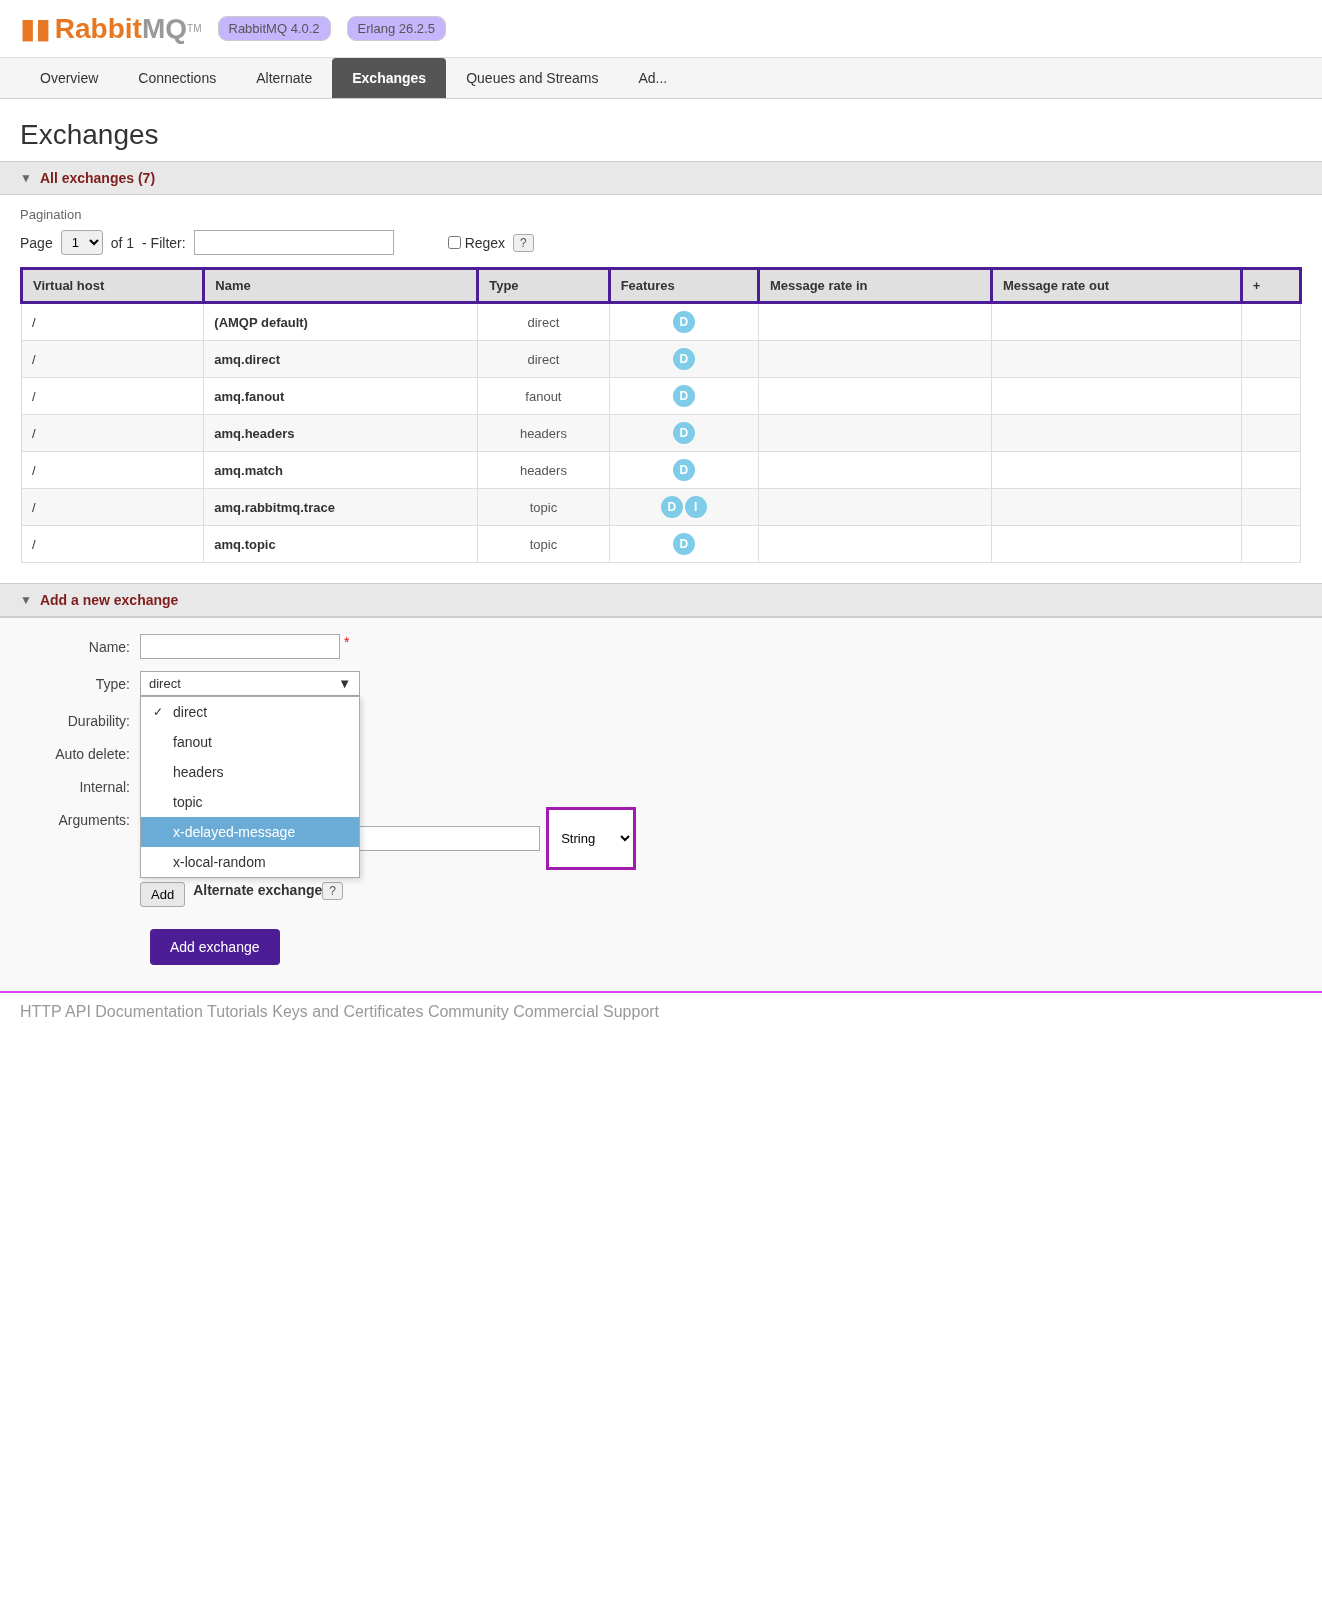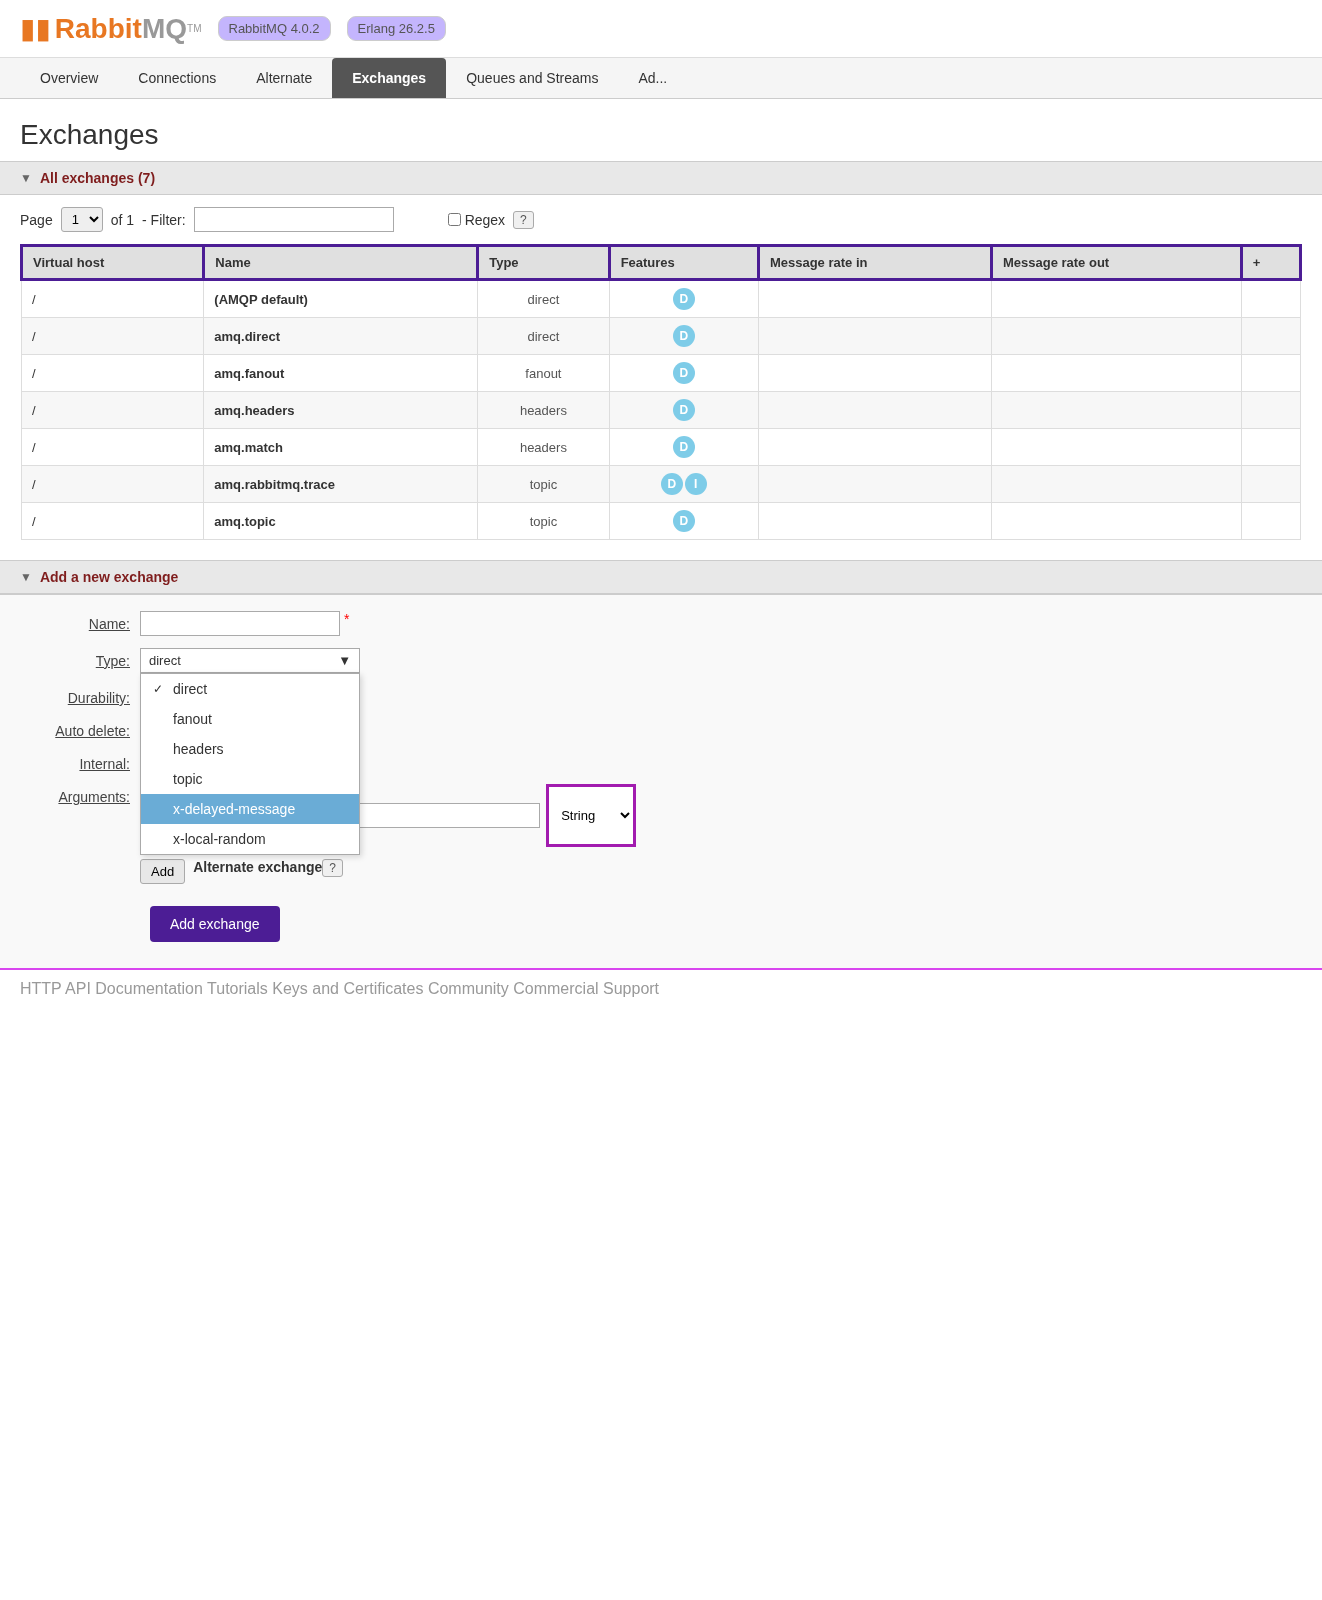--- a/index.html
+++ b/index.html
@@ -44,21 +44,21 @@
     tr:nth-child(even) td { background: #f7f7f7; }
     tr:nth-child(odd) td { background: #fff; }
     .name-col { font-weight: bold; }
     .type-col { color: #555; }
     .feature-badge { display: inline-flex; align-items: center; justify-content: center; width: 22px; height: 22px; border-radius: 50%; background: #7ecce8; color: #fff; font-size: 12px; font-weight: bold; margin: 0 1px; }
     .plus-col { color: #888; }
 
     
     .add-exchange-section { padding: 16px 20px; background: #f9f9f9; border-top: 1px solid #ccc; }
     .form-row { display: flex; align-items: flex-start; margin-bottom: 12px; }
-    .form-label { text-align: right; width: 120px; min-width: 120px; padding-right: 10px; padding-top: 5px; font-size: 14px; color: #444; text-decoration: underline; }
+    .form-label { text-align: right; width: 120px; min-width: 120px; padding-right: 10px; padding-top: 5px; font-size: 14px; color: #444; }
     .form-control { border: 1px solid #aaa; padding: 4px 8px; font-size: 13px; width: 200px; }
     .required-star { color: red; margin-left: 4px; }
 
     
     .dropdown-container { position: relative; width: 220px; }
     .dropdown-display { border: 1px solid #aaa; padding: 4px 8px; font-size: 13px; background: #fff; cursor: pointer; display: flex; align-items: center; justify-content: space-between; }
     .dropdown-menu { position: absolute; top: 100%; left: 0; background: #fff; border: 1px solid #aaa; width: 220px; z-index: 100; box-shadow: 2px 2px 6px rgba(0,0,0,0.15); }
     .dropdown-item { padding: 7px 12px; cursor: pointer; font-size: 14px; display: flex; align-items: center; gap: 6px; }
     .dropdown-item.highlighted { background: #6aacd6; color: #fff; }
     .checkmark { color: #333; font-size: 12px; width: 14px; }
@@ -101,20 +101,21 @@
 </nav>
 
 <h1 class="page-title">Exchanges</h1>
 
 <div class="section-header">
   <span class="arrow">▼</span>
   <span>All exchanges (7)</span>
 </div>
 
 <div class="pagination-area">
+  <div class="pagination-label">Pagination</div>
   <div class="pagination-controls">
     <span>Page</span>
     <select>
       <option>1</option>
     </select>
     <span>of 1</span>
     <span>- Filter:</span>
     <input type="text" class="filter-input" placeholder="" style="">
     <label class="regex-checkbox">
       <input type="checkbox" style="">

